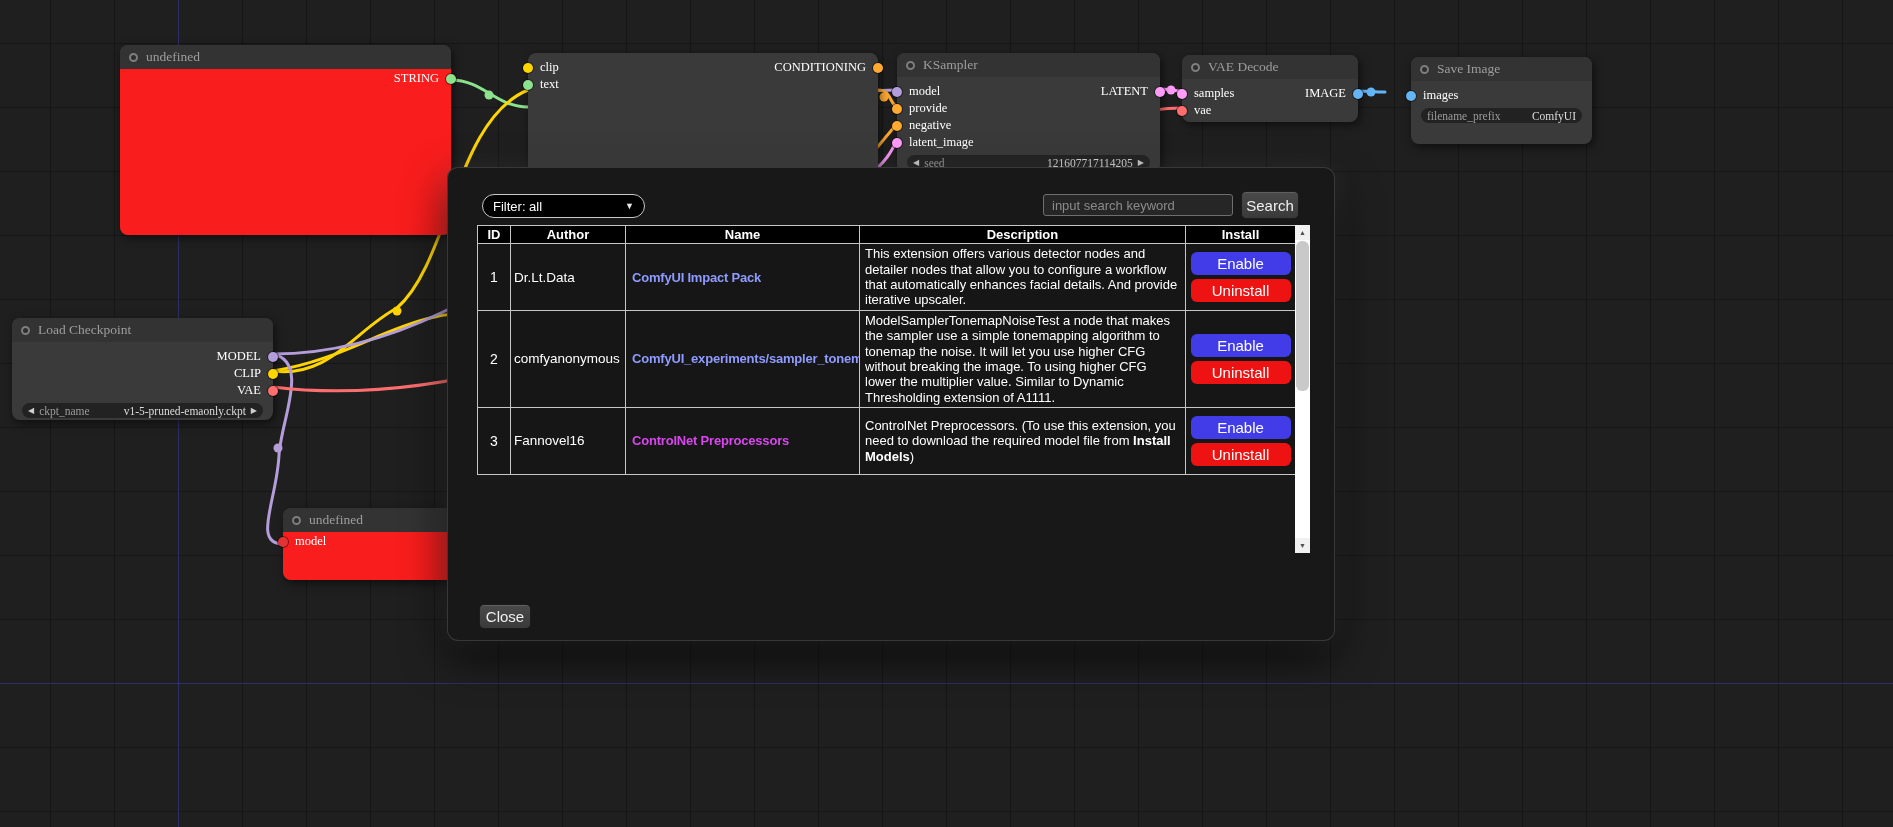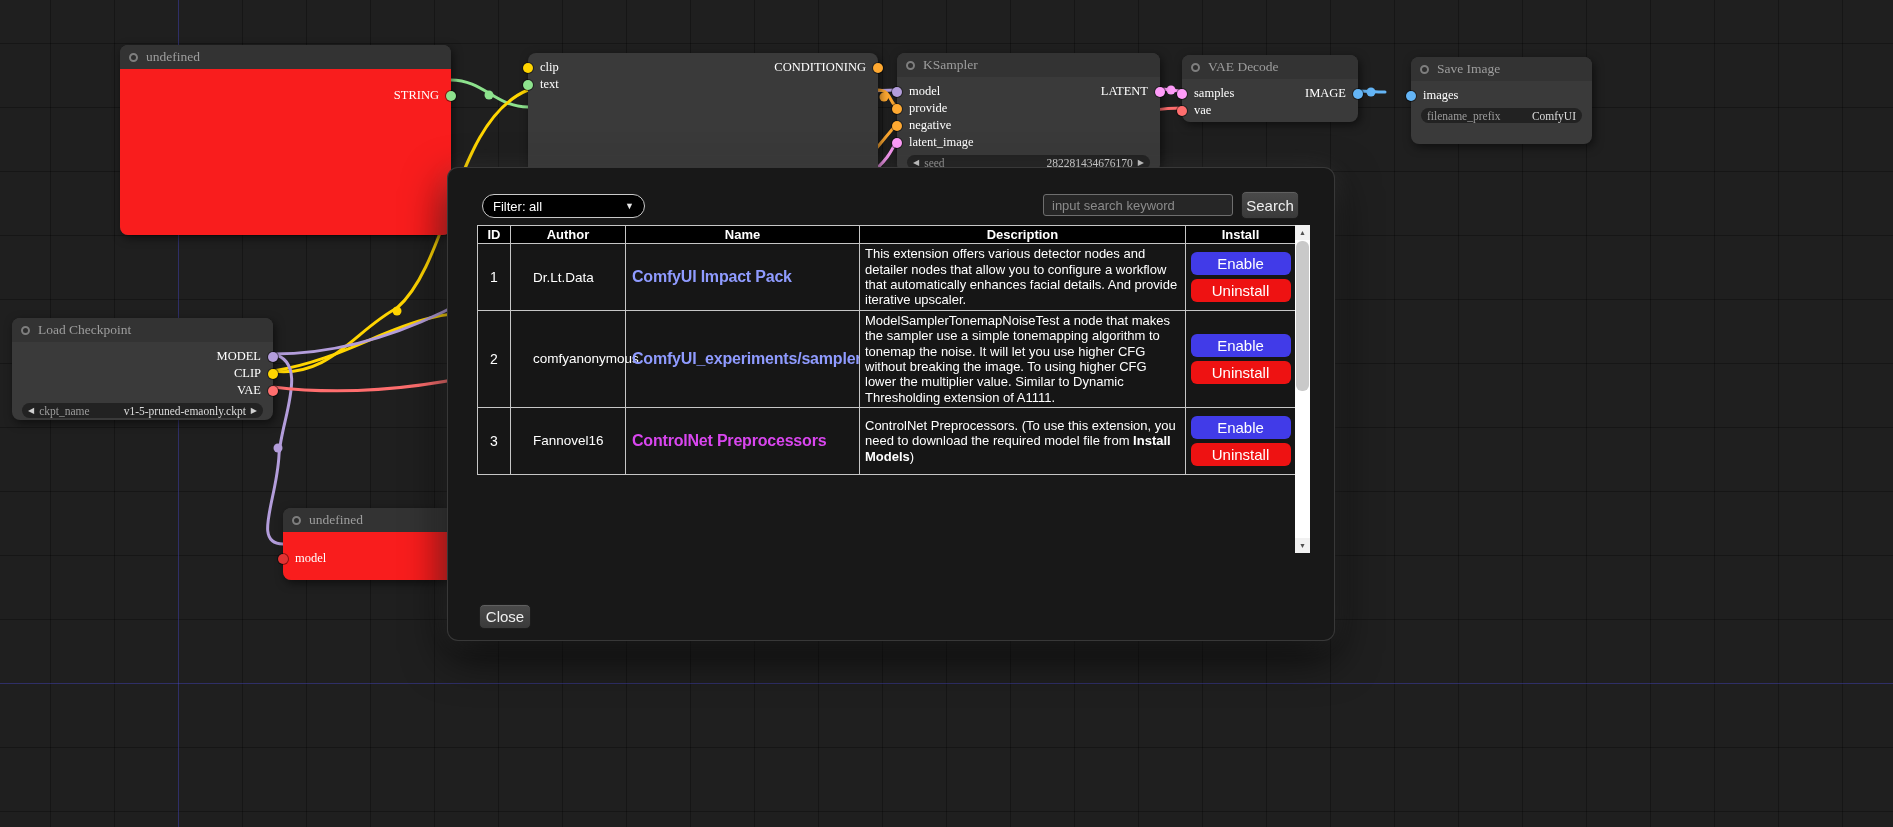--- a/index.html
+++ b/index.html
@@ -17,21 +17,21 @@
   #wires{position:absolute;left:0;top:0;z-index:1}
   #wires path{fill:none;stroke-width:3;stroke-linecap:round}
 
   
   .node{position:absolute;z-index:2;background:#3a3a3a;border-radius:8px;
     box-shadow:2px 3px 10px rgba(0,0,0,.55);color:#c2c2c2;font-size:13px}
   .node-header{height:24px;background:#333;border-radius:8px 8px 0 0;
     display:flex;align-items:center;gap:8px;padding:0 9px;color:#9d9d9d;font-size:13.5px}
   .ndot{width:9px;height:9px;border-radius:50%;background:#2e2e2e;border:2px solid #7e7e7e;flex:0 0 auto}
   .node-body{position:relative;padding-top:6px}
-  .body-red{border-radius:0 0 8px 8px;padding-top:18px}
+  .body-red{border-radius:0 0 8px 8px;padding-top:1px}
   .body-red .slabel{color:#fff}
   .srow{position:relative;height:17px;display:flex;align-items:center;justify-content:space-between;padding:0 1px}
   .slot{display:flex;align-items:center;height:100%}
   .slot.out{margin-left:auto}
   .slabel{color:#ffffff;font-size:12.5px}
   .slot.in .slabel{margin-left:11px}
   .slot.out .slabel{margin-right:11px}
   .dot{position:absolute;width:10px;height:10px;border-radius:50%;top:50%;transform:translateY(-50%);
     box-shadow:0 0 0 1px rgba(0,0,0,.45)}
   .dot.din{left:-5px}
@@ -58,23 +58,23 @@
     box-shadow:inset 0 1px 0 rgba(255,255,255,.12)}
   .search-btn{position:absolute;left:793px;top:23px;width:58px;height:28px}
   .close-btn{position:absolute;left:31px;top:436px;width:52px;height:25px}
 
   .grid{position:absolute;left:29px;top:57px;width:818px;border-collapse:collapse;table-layout:fixed;
     background:#161616}
   .grid th{background:#000;color:#fff;font-weight:bold;font-size:13px;height:18px;
     border:1px solid #c6c6c6;padding:0;text-align:center}
   .grid td{border:1px solid #c6c6c6;color:#fff;vertical-align:middle;font-size:13px}
   .grid td.c-id{text-align:center;font-size:14px}
-  .grid td.c-author{padding:2px 22px;font-size:13.5px}
+  .grid td.c-author{padding:2px 3px;font-size:13.5px}
   .grid td.c-name{padding:2px 6px;overflow:hidden}
-  .name-link{font-weight:bold;text-decoration:none;font-size:16px;letter-spacing:-0.2px;white-space:nowrap}
+  .name-link{font-weight:bold;text-decoration:none;font-size:13px;letter-spacing:-0.2px;white-space:nowrap}
   .grid td.c-desc{padding:2px 5px;font-size:13px;line-height:1.18}
   .grid td.c-install{text-align:center;padding:4px 0}
   .rowbtn{display:block;width:100px;height:23px;margin:4px auto;border:none;border-radius:6px;
     color:#fff;font-size:15px;font-family:"Liberation Sans",sans-serif;cursor:pointer}
 
   .scrollbar{position:absolute;left:847px;top:57px;width:15px;height:328px;background:#fff}
   .sb-arrow{position:absolute;left:0;width:15px;height:15px;background:#f1f1f1;color:#4f4f4f;
     font-size:7px;display:flex;align-items:center;justify-content:center;cursor:pointer}
   .sb-up{top:0}.sb-down{bottom:0}
   .sb-thumb{position:absolute;left:1px;top:16px;width:13px;height:150px;background:#c9c9c9;border-radius:6px;cursor:grab}
@@ -172,21 +172,21 @@
       </div>
       <div class="srow">
         <span class="slot in">
           <i class="dot din" style="background-color: rgb(255, 156, 249);"></i>
           <span class="slabel">latent_image</span>
         </span>
       </div>
       <div class="widget">
         <span class="warrow">◀</span>
         <span class="wname">seed</span>
-        <span class="wval">282281434676170</span>
+        <span class="wval">121607717114205</span>
         <span class="warrow">▶</span>
       </div>
     </div>
   </div>
 
   <div class="node" style="left:1182px;top:55px;width:176px;height:67px">
     <div class="node-header">
       <span class="ndot"></span>
       <span>VAE Decode</span>
     </div>

